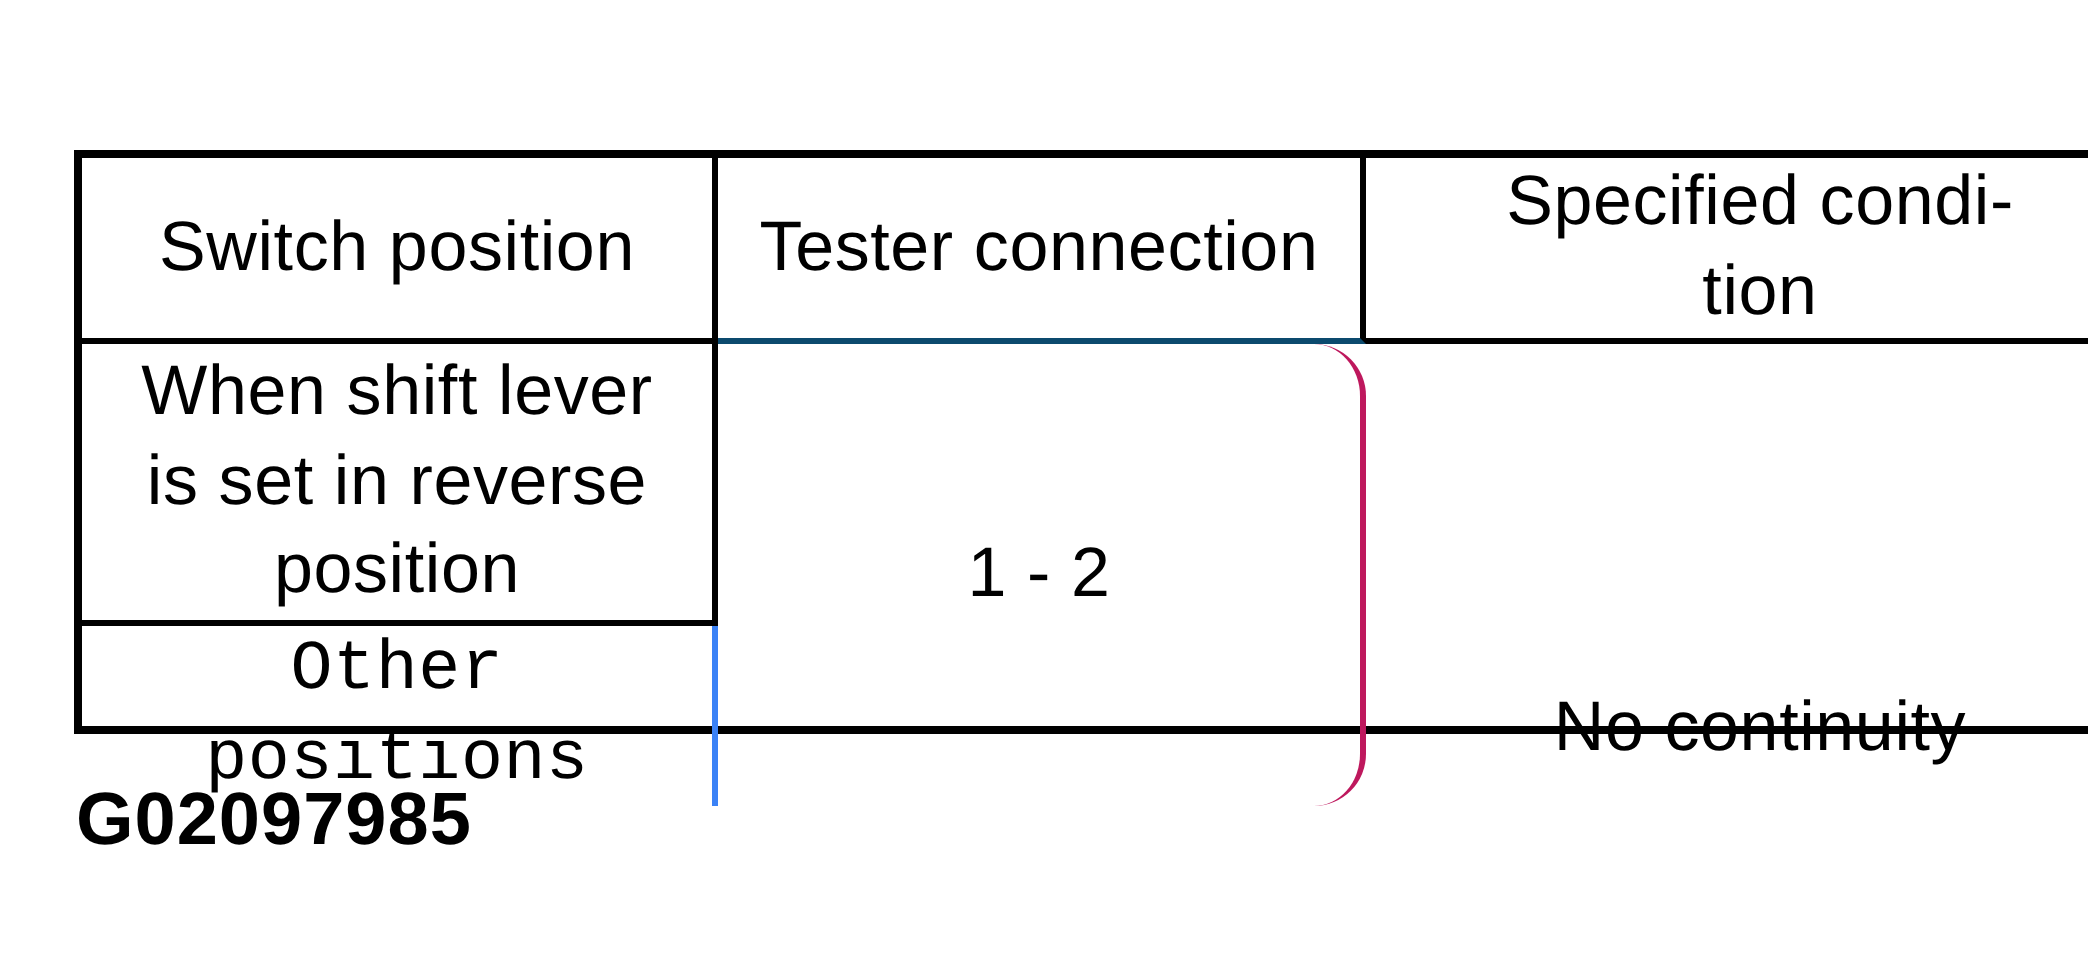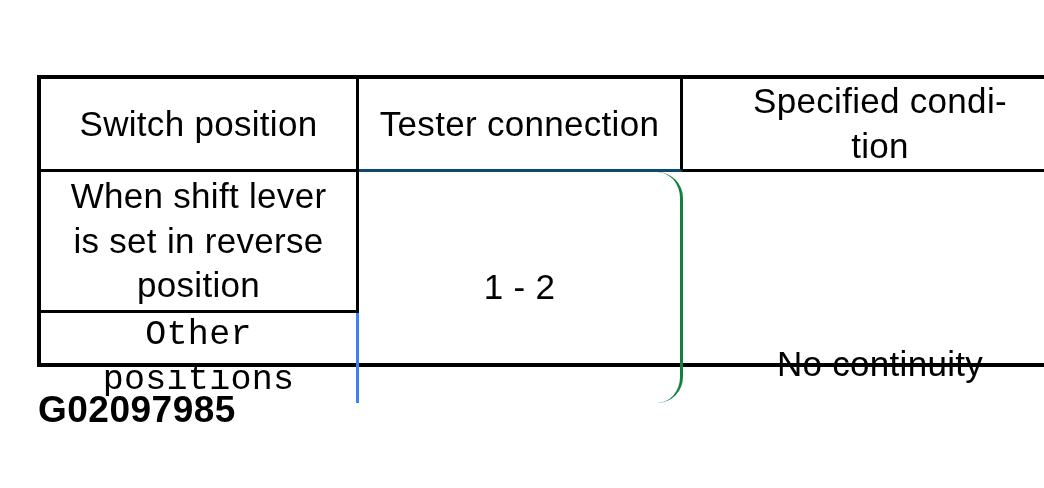--- a/index.html
+++ b/index.html
@@ -40,21 +40,21 @@
     box-sizing: border-box;
     padding: 0 6px;
   }
   
   .r1c1 { grid-column: 1; grid-row: 1; border-right: 3px solid #000; border-bottom: 3px solid #000; }
   .r1c2 { grid-column: 2; grid-row: 1; border-right: 3px solid #000; border-bottom: 3px solid #0c4a6e; }
   .r1c3 { grid-column: 3; grid-row: 1; border-bottom: 3px solid #000; }
   
   .r2c1 { grid-column: 1; grid-row: 2; border-right: 3px solid #000; border-bottom: 3px solid #000; }
   .r3c1 { grid-column: 1; grid-row: 3; border-right: 3px solid #3b82f6; font-family: Liberation Mono, monospace; }
-  .c2merged { grid-column: 2; grid-row: 2 / 4; border-right: 3px solid #15803d; border-radius: 26px; }
+  .c2merged { grid-column: 2; grid-row: 2 / 4; border-right: 3px solid #be185d; border-radius: 26px; }
   .r2c3 { grid-column: 3; grid-row: 2; border-bottom: 3px solid #000; }
   .r3c3 { grid-column: 3; grid-row: 3; margin-top: 14px; }
   .figure-id {
     position: absolute;
     left: 38px;
     top: 389px;
     font-size: 37px;
     font-weight: bold;
     letter-spacing: 0.5px;
   }

